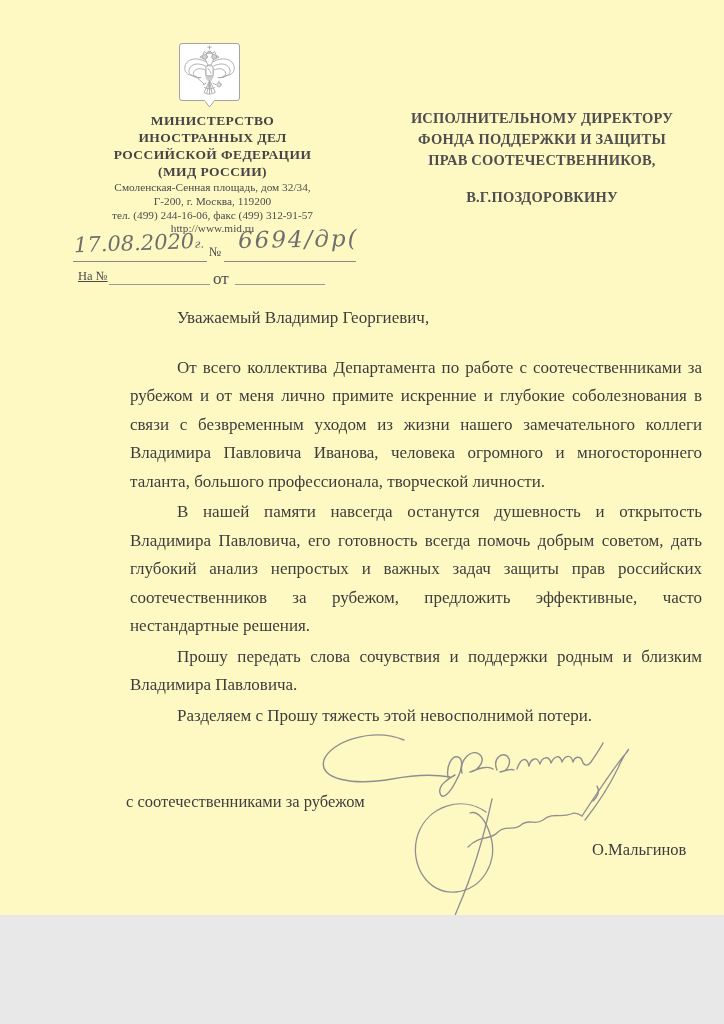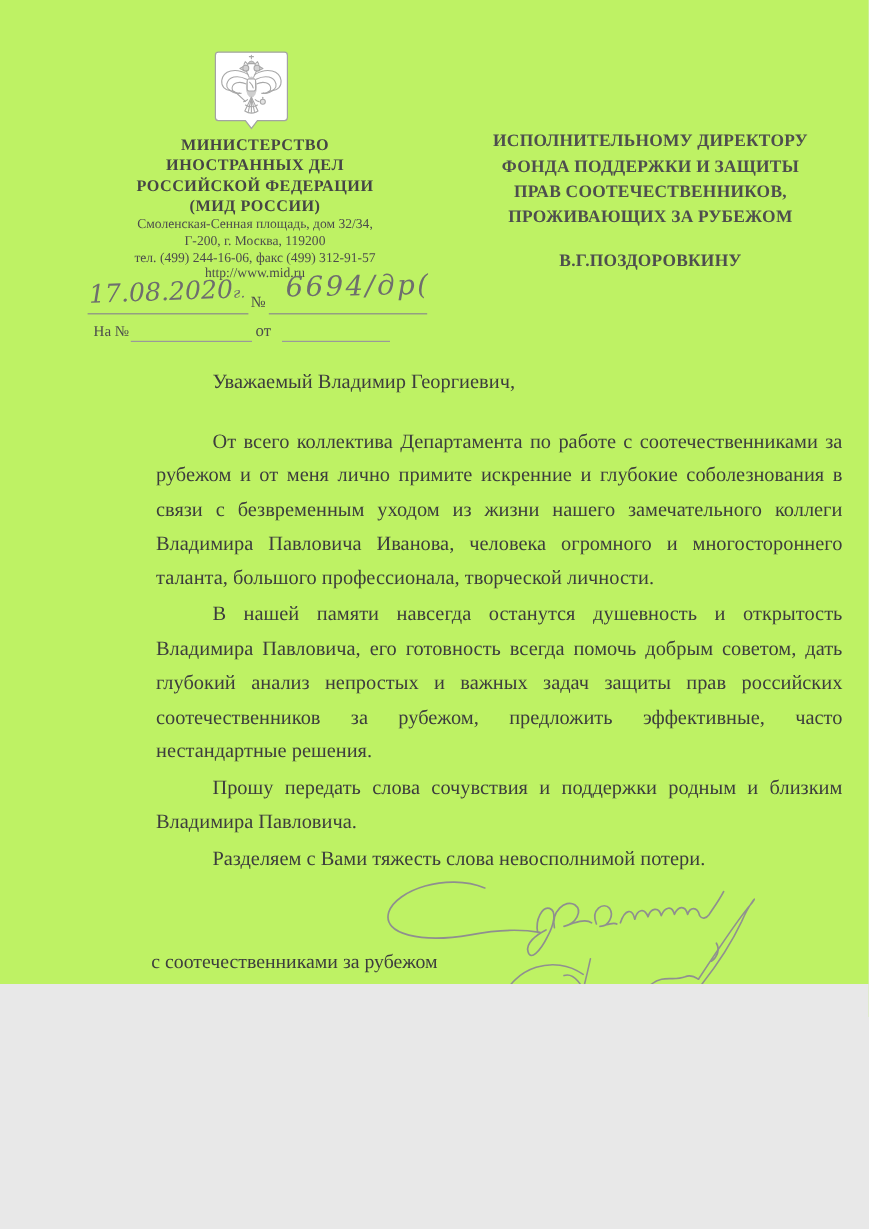--- a/index.html
+++ b/index.html
@@ -1,19 +1,19 @@
 <!DOCTYPE html>
 <html lang="ru"><head>
 <meta charset="utf-8">
 <style>
   html,body{margin:0;padding:0;background:#e8e8e8;}
   .page{
     position:relative;
-    width:724px;height:820px;
-    background:#bef264;
+    width:724px;height:915px;
+    background:#fef9c3;
     margin:0 auto;
     overflow:hidden;
     font-family:"Liberation Serif", serif;
     color:#3f3f3f;
   }
   
   .emblem-box{position:absolute;left:178px;top:42px;width:63px;height:67px;}
   .ministry{
     position:absolute;left:60px;top:112px;width:305px;
     text-align:center;font-weight:bold;font-size:13.5px;line-height:17px;
@@ -27,22 +27,22 @@
     font-family:"DejaVu Serif", serif;font-style:italic;color:#6e6e6e;
     white-space:nowrap;
   }
   .ref-date{position:absolute;left:74px;top:231px;font-size:21px;transform:rotate(-2deg);}
   .ref-date .yr{font-size:12px;vertical-align:baseline;}
   .ref-no-sign{position:absolute;left:209px;top:244px;font-size:13px;color:#4c4c4c;}
   .ref-number{position:absolute;left:238px;top:226px;font-size:23px;transform:rotate(-1deg);letter-spacing:2px;}
   .uline{position:absolute;height:1px;background:#8a8a8a;}
   .u1{left:73px;top:261px;width:134px;}
   .u2{left:224px;top:261px;width:132px;}
-  .na-label{position:absolute;left:78px;top:269px;font-size:12.5px;color:#4c4c4c;}
-  .ot-label{position:absolute;left:213px;top:269px;font-size:14px;color:#4c4c4c;}
+  .na-label{position:absolute;left:78px;top:269px;font-size:12.5px;color:#4c4c4c;text-decoration:underline;}
+  .ot-label{position:absolute;left:213px;top:269px;font-size:17px;color:#4c4c4c;}
   .u3{left:109px;top:284px;width:101px;background:#9a9a9a;}
   .u4{left:235px;top:284px;width:90px;background:#9a9a9a;}
   
   .addressee{
     position:absolute;left:386px;top:108px;width:312px;
     text-align:center;font-weight:bold;font-size:14.5px;line-height:21px;
     color:#4e4e4e;letter-spacing:.2px;
   }
   .addressee .name{margin-top:16px;}
   
@@ -131,30 +131,29 @@
 
   <span class="na-label">На №</span>
   <span class="ot-label">от</span>
   <div class="uline u3"></div>
   <div class="uline u4"></div>
 
   <div class="addressee">
     <div>ИСПОЛНИТЕЛЬНОМУ ДИРЕКТОРУ</div>
     <div>ФОНДА ПОДДЕРЖКИ И ЗАЩИТЫ</div>
     <div>ПРАВ СООТЕЧЕСТВЕННИКОВ,</div>
-    <div>ПРОЖИВАЮЩИХ ЗА РУБЕЖОМ</div>
     <div class="name">В.Г.ПОЗДОРОВКИНУ</div>
   </div>
 
   <div class="letter-body">
     <p class="salutation">Уважаемый Владимир Георгиевич,</p>
     <p>От всего коллектива Департамента по работе с соотечественниками за рубежом и от меня лично примите искренние и глубокие соболезнования в связи с безвременным уходом из жизни нашего замечательного коллеги Владимира Павловича Иванова, человека огромного и многостороннего таланта, большого профессионала, творческой личности.</p>
     <p>В нашей памяти навсегда останутся душевность и открытость Владимира Павловича, его готовность всегда помочь добрым советом, дать глубокий анализ непростых и важных задач защиты прав российских соотечественников за рубежом, предложить эффективные, часто нестандартные решения.</p>
     <p>Прошу передать слова сочувствия и поддержки родным и близким Владимира Павловича.</p>
-    <p>Разделяем с Вами тяжесть слова невосполнимой потери.</p>
+    <p>Разделяем с Прошу тяжесть этой невосполнимой потери.</p>
   </div>
 
   <div class="sign-title">
     <div>с соотечественниками за рубежом</div>
   </div>
   <span class="sign-name">О.Мальгинов</span>
   <span class="sr-only">С уважением,</span>
 
   <svg class="ink" viewBox="0 0 724 1024">
     <g fill="none" stroke="#8f8f8f" stroke-width="1.4" stroke-linecap="round" stroke-linejoin="round">

